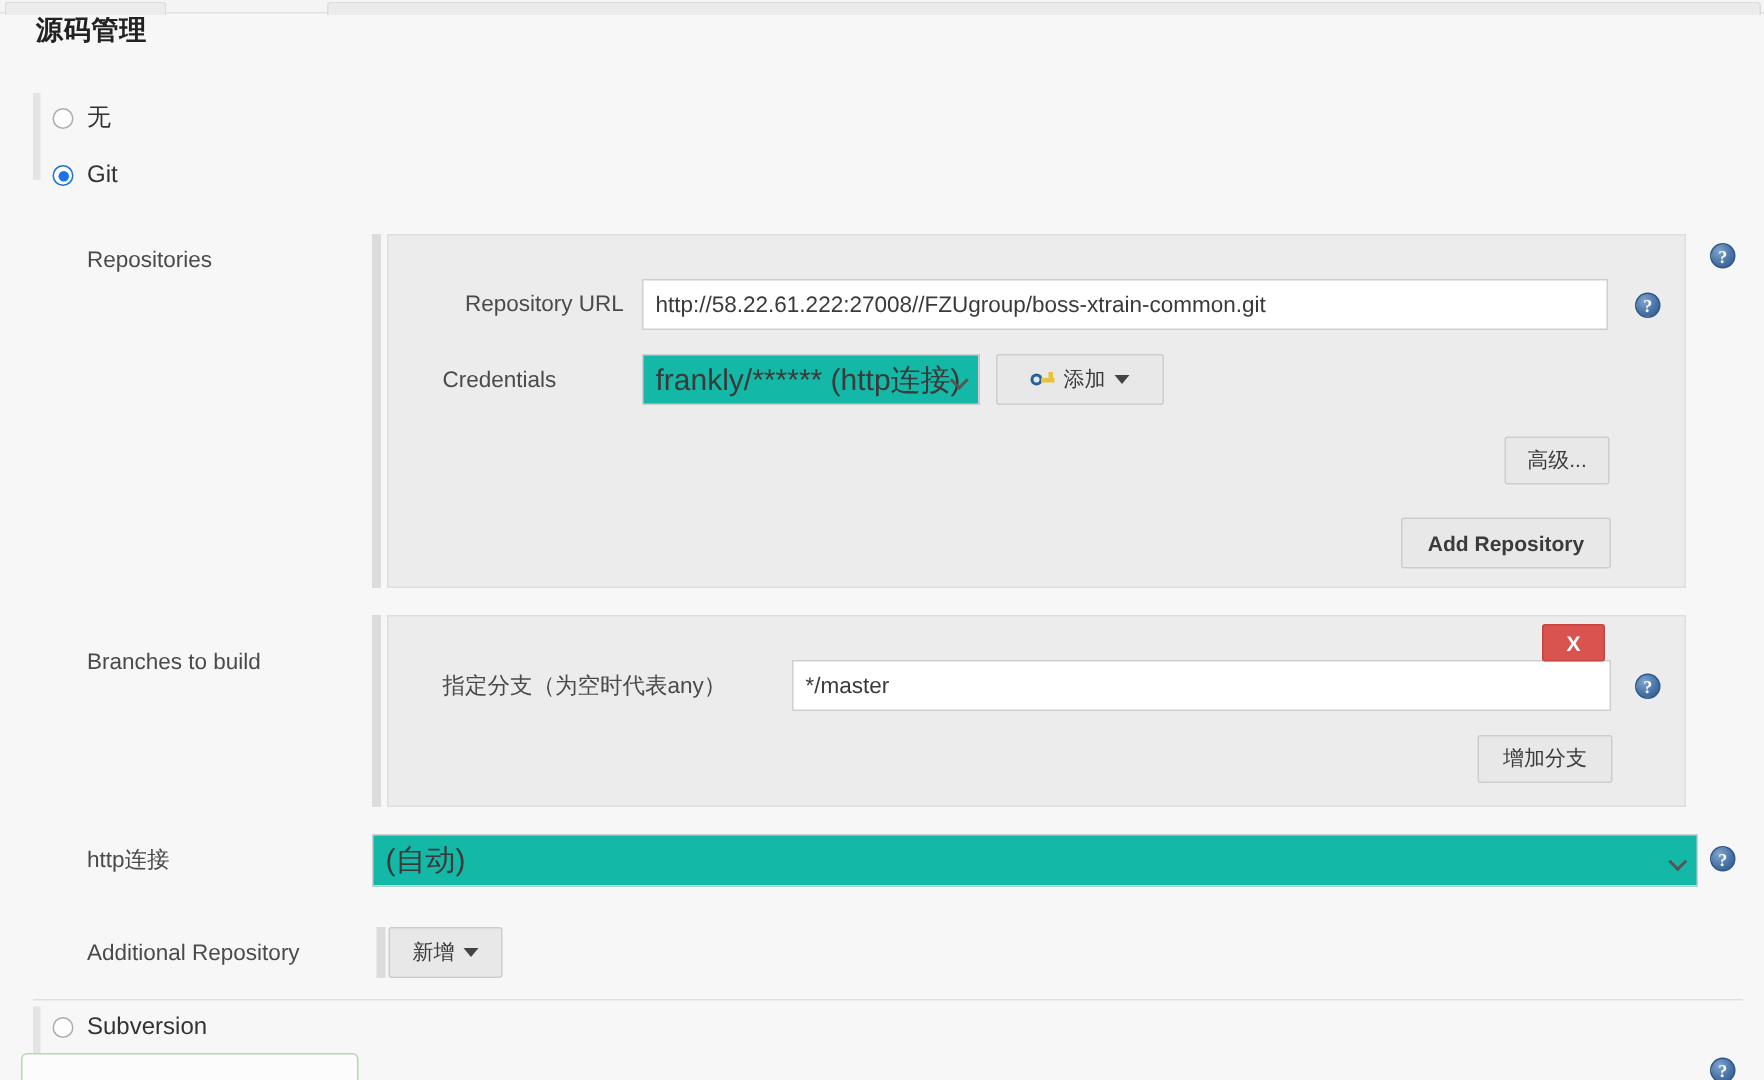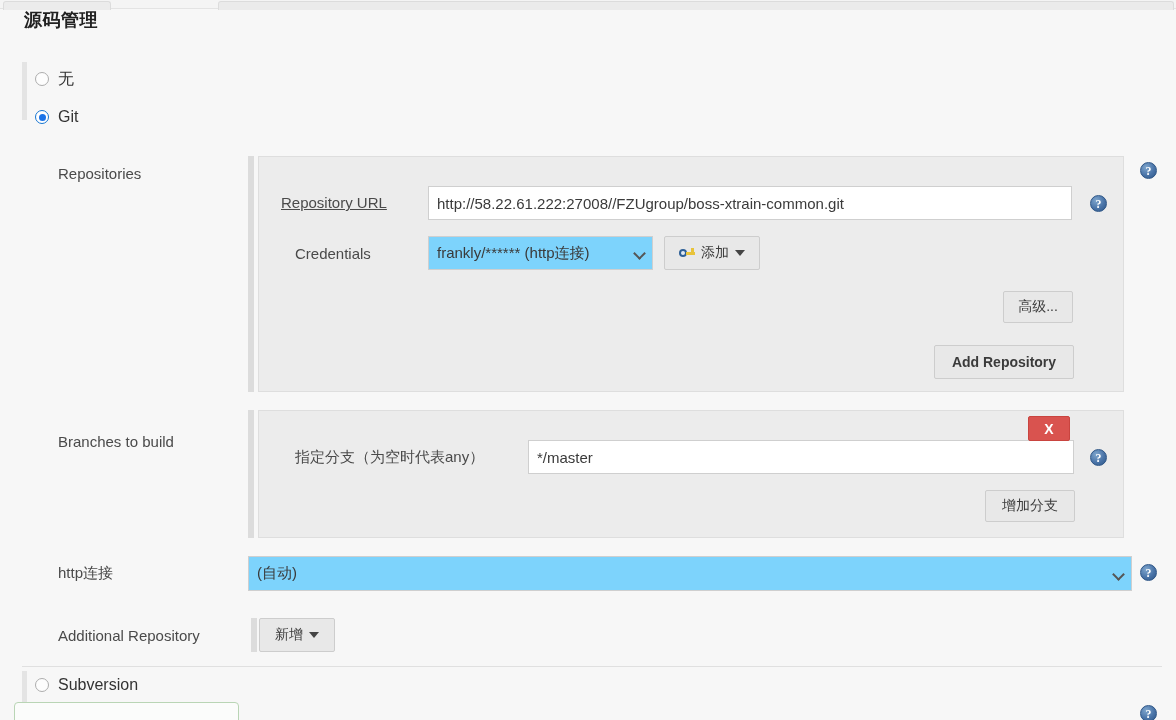--- a/index.html
+++ b/index.html
@@ -75,22 +75,22 @@
   input.txt, .fake-input {
     position: absolute; background: #fff;
     border: 1px solid #cfcfcf;
     font-family: "Liberation Sans", sans-serif;
     font-size: 15px; color: #3a3a3a;
     padding: 0 8px; line-height: 30px;
     outline: none;
   }
 
   .sel {
-    position: absolute; background: #7dd3fc; border: 1px solid #cfcfcf;
-    font-size: 15px; color: #3a3a3a; padding: 0 26px 0 8px;
+    position: absolute; background: #14b8a6; border: 1px solid #cfcfcf;
+    font-size: 20px; color: #3a3a3a; padding: 0 26px 0 8px;
     display: flex; align-items: center; white-space: nowrap;
   }
   .sel .chev {
     position: absolute; right: 7px; top: 50%; width: 10px; height: 10px;
     margin-top: -5px;
   }
   .sel .chev::before {
     content: ""; position: absolute; left: 0; top: 1px;
     width: 7px; height: 7px;
     border-right: 2px solid #555; border-bottom: 2px solid #555;
@@ -175,30 +175,30 @@
 
   <div class="radio-row" style="left:35px; top:109px;">
     <span class="radio checked"></span>
     <span class="radio-label">Git</span>
   </div>
 
   <div class="field-label" style="left:58px; top:165px;">Repositories</div>
   <div class="panel-rail" style="left:248px; top:156px; height:236px;"></div>
   <div class="panel" style="left:258px; top:156px; width:866px; height:236px;"></div>
 
-  <div class="inner-label" style="left:281px; top:194px;text-decoration:underline;">Repository URL</div>
+  <div class="inner-label" style="left:310px; top:194px;">Repository URL</div>
   <input class="txt" style="left: 428px; top: 186px; width: 644px; height: 34px; line-height: 32px;" value="http://58.22.61.222:27008//FZUgroup/boss-xtrain-common.git">
   <div class="help" style="left:1090px; top:195px;">?</div>
 
   <div class="inner-label" style="left:295px; top:245px;">Credentials</div>
   <div class="sel" style="left:428px; top:236px; width:225px; height:34px;">
     <span>frankly/****** (http连接)</span>
     <span class="chev"></span>
   </div>
-  <div class="btn" style="left:664px; top:236px; width:96px; height:34px;">
+  <div class="btn" style="left:664px; top:236px; width:112px; height:34px;">
     <span class="keyicon">
       <span class="bow"></span>
         <span class="shaft"></span>
         <span class="tooth"></span>
     </span>
     <span>添加</span>
     <span class="caret"></span>
   </div>
 
   <div class="btn" style="left:1003px; top:291px; width:70px; height:32px;align-items:center;">

